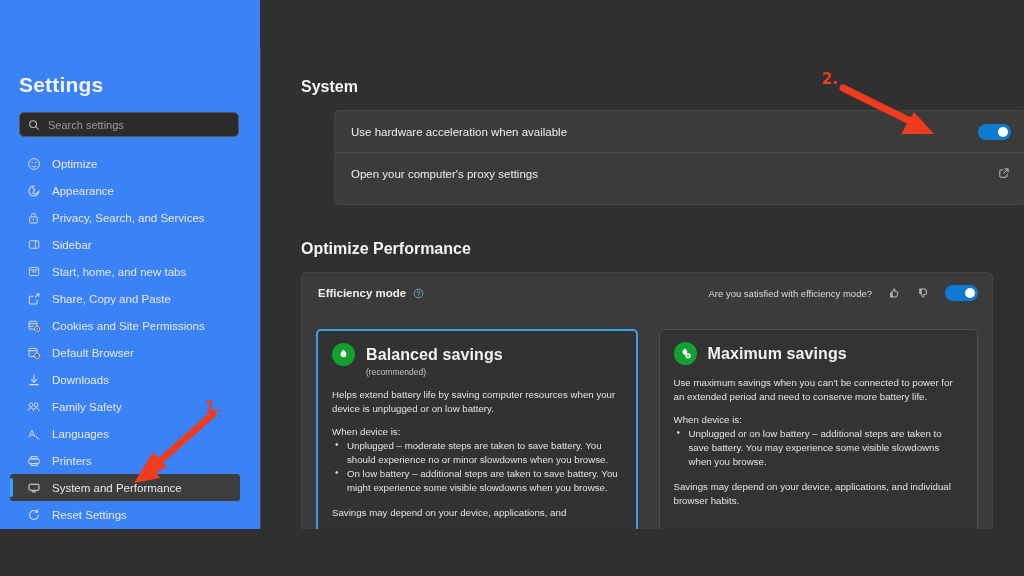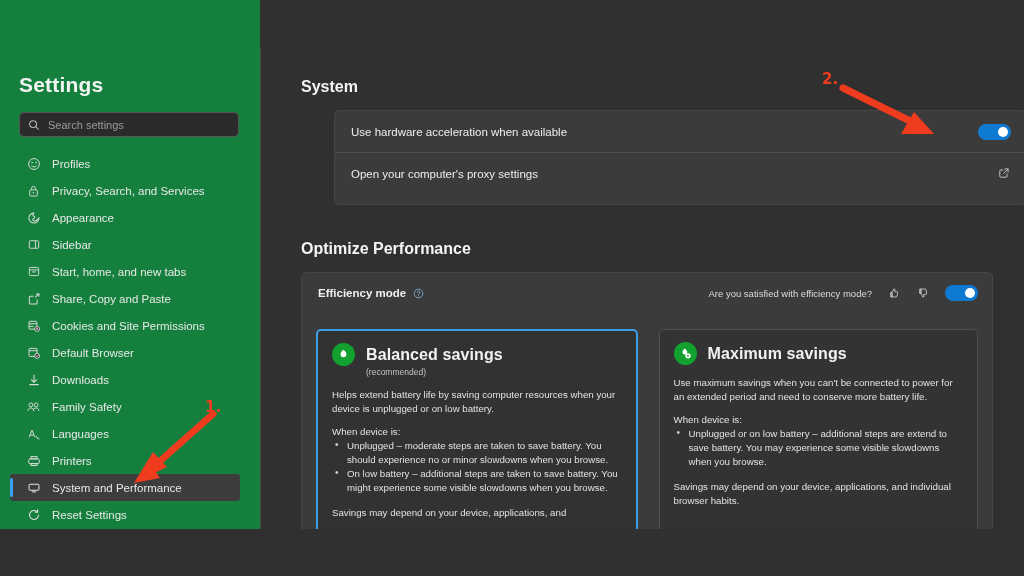--- a/index.html
+++ b/index.html
@@ -8,21 +8,21 @@
     background: #303030;
     font-family: "Liberation Sans", sans-serif;
     overflow: hidden;
   }
   #root { position: relative; width: 1024px; height: 576px; background: #303030; }
 
   
   .app-clip { position: absolute; left: 0; top: 0; width: 1024px; height: 529px; overflow: hidden; }
 
   
-  .sidebar { position: absolute; left: 0; top: 0; width: 260px; height: 529px; background: #15803d; }
+  .sidebar { position: absolute; left: 0; top: 0; width: 260px; height: 529px; background: #3b82f6; }
   .settings-title {
     position: absolute; left: 19px; top: 73px;
     font-size: 21px; font-weight: bold; color: #f3f3f3; letter-spacing: .2px;
   }
   .search-box {
     position: absolute; left: 19px; top: 112px; width: 220px; height: 25px;
     background: #2b2b2b; border: 1px solid #565656; border-radius: 5px;
     display: flex; align-items: center; padding: 0 8px; gap: 8px;
   }
   .search-box .ph { font-size: 11px; color: #9a9a9a; }
@@ -141,41 +141,41 @@
 
         <div class="nav-item">
           <span class="ico">
             <svg width="14" height="14" viewBox="0 0 16 16" fill="none" stroke="#dcdcdc" stroke-width="1.1">
               <circle cx="8" cy="8" r="6.2"></circle>
                 <circle cx="5.8" cy="6.3" r=".95" fill="#dcdcdc" stroke="none"></circle>
               <circle cx="10.2" cy="6.3" r=".95" fill="#dcdcdc" stroke="none"></circle>
               <path d="M5.4 10.3a3.3 3.3 0 0 0 5.2 0" stroke-linecap="round"></path>
             </svg>
           </span>
-          <span class="lbl">Profiles</span>
+          <span class="lbl">Optimize</span>
+        </div>
+
+        <div class="nav-item">
+          <span class="ico">
+            <svg width="14" height="14" viewBox="0 0 16 16" fill="none" stroke="#dcdcdc" stroke-width="1.15">
+              <path d="M13.6 8.2A5.7 5.7 0 1 1 7.6 2.4c-1.4 1.3-1.1 3 .3 3.6 1.5.6 1 2.3-.3 2.7-1.3.4-1.4 1.9 0 2.4 1.5.5 4.2-.5 6-2.9z"></path>
+            </svg>
+          </span>
+          <span class="lbl">Appearance</span>
         </div>
 
         <div class="nav-item">
           <span class="ico">
             <svg width="13" height="14" viewBox="0 0 16 16" fill="none" stroke="#dcdcdc" stroke-width="1.15">
               <rect x="3.3" y="6.6" width="9.4" height="7.6" rx="1.3"></rect>
               <path d="M5.5 6.6V4.9a2.5 2.5 0 0 1 5 0v1.7"></path>
               <circle cx="8" cy="10.2" r=".95" fill="#dcdcdc" stroke="none"></circle>
             </svg>
           </span>
           <span class="lbl">Privacy, Search, and Services</span>
-        </div>
-
-        <div class="nav-item">
-          <span class="ico">
-            <svg width="14" height="14" viewBox="0 0 16 16" fill="none" stroke="#dcdcdc" stroke-width="1.15">
-              <path d="M13.6 8.2A5.7 5.7 0 1 1 7.6 2.4c-1.4 1.3-1.1 3 .3 3.6 1.5.6 1 2.3-.3 2.7-1.3.4-1.4 1.9 0 2.4 1.5.5 4.2-.5 6-2.9z"></path>
-            </svg>
-          </span>
-          <span class="lbl">Appearance</span>
         </div>
 
         <div class="nav-item">
           <span class="ico">
             <svg width="14" height="13" viewBox="0 0 16 16" fill="none" stroke="#dcdcdc" stroke-width="1.15">
               <rect x="2.2" y="3.4" width="11.6" height="9.2" rx="1.2"></rect>
                 <line x1="9.8" y1="3.4" x2="9.8" y2="12.6"></line>
             </svg>
           </span>
           <span class="lbl">Sidebar</span>
@@ -378,21 +378,21 @@
                 <svg width="13" height="13" viewBox="0 0 16 16" fill="#ffffff">
                   <path d="M7.2 1.9c2.1 1.7 3 3 3 4.7a3 3 0 0 1-6 0c0-1.7.9-3 3-4.7z"></path>
                   <path d="M11.1 7.6a3.3 3.3 0 1 1 0 6.6 3.3 3.3 0 0 1 0-6.6zm-1.5 3.3 1.4 1.4 1.5-1.4-1.5-1.4z" fill="#ffffff"></path>
                 </svg>
               </span>
               <span class="mode-name">Maximum savings</span>
             </div>
             <div class="mode-p">Use maximum savings when you can't be connected to power for an extended period and need to conserve more battery life.</div>
             <div class="mode-p tight">When device is:</div>
             <ul class="mode-ul">
-              <li>Unplugged or on low battery – additional steps are extend to save battery. You may experience some visible slowdowns when you browse.</li>
+              <li>Unplugged or on low battery – additional steps are taken to save battery. You may experience some visible slowdowns when you browse.</li>
             </ul>
             <div class="mode-p">Savings may depend on your device, applications, and individual browser habits.</div>
           </div>
 
         </div>
       </div>
     </div>
   </div>
 
   <svg class="anno-svg">

